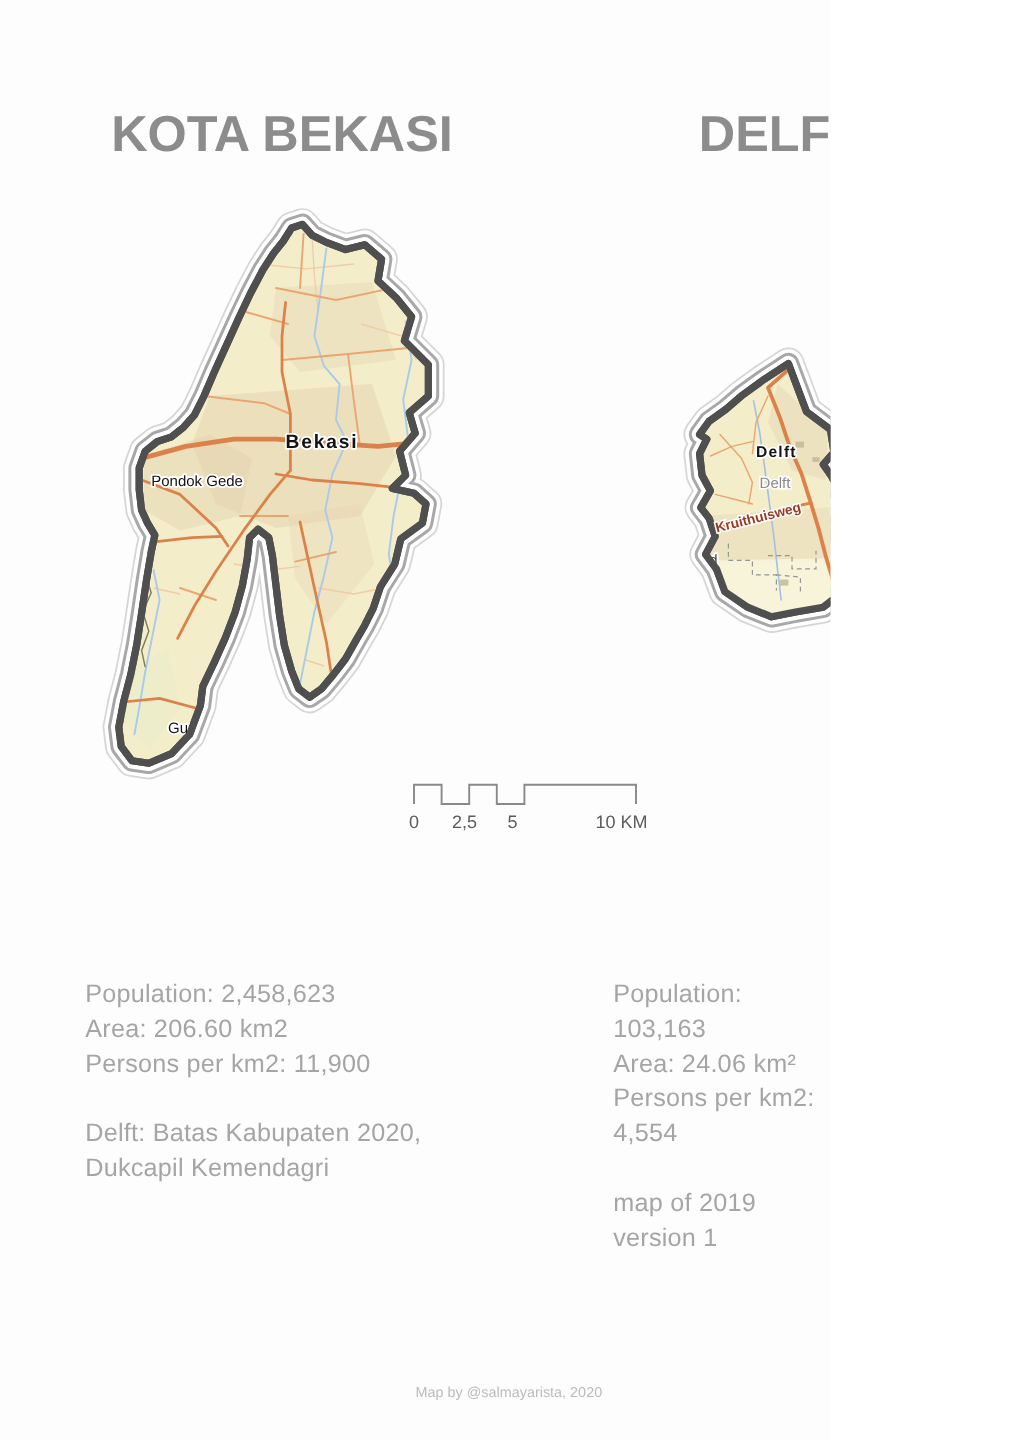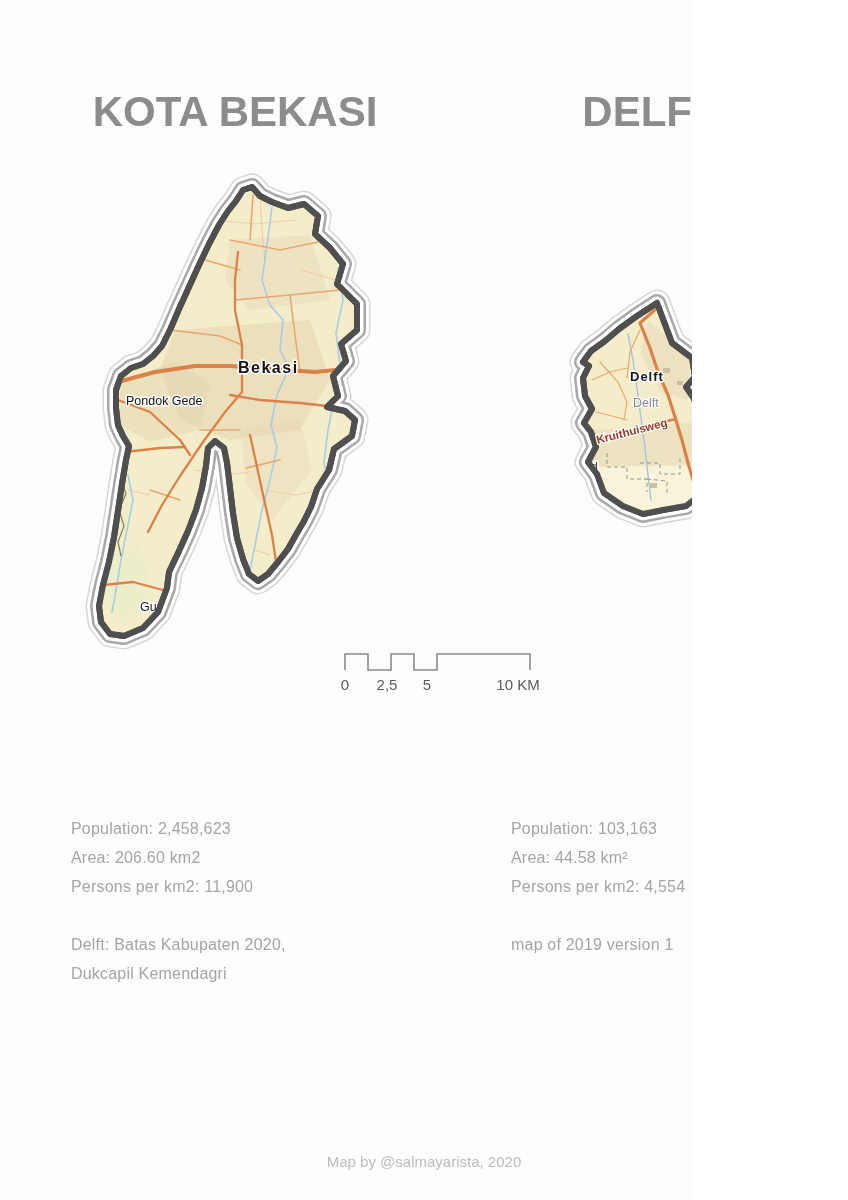--- a/index.html
+++ b/index.html
@@ -10,23 +10,23 @@
     --scalebar-line:#8a8a8a; --scalebar-text:#5c5c5c;
   }
   html,body{margin:0;padding:0;background:#fff;}
   .page{position:relative;width:692px;height:1200px;background:var(--page-bg);overflow:hidden;
         font-family:"Liberation Sans",sans-serif;}
   .map-title{position:absolute;top:88px;font-weight:bold;font-size:42px;letter-spacing:0;
         color:var(--title-gray);text-align:center;}
   .title-left{left:40px;width:390px;}
   .title-right{left:535px;width:230px;}
   .map-svg{position:absolute;}
-  .stats{position:absolute;font-size:16px;line-height:29px;color:var(--stats-gray);letter-spacing:.2px;}
+  .stats{position:absolute;font-size:21px;line-height:29px;color:var(--stats-gray);letter-spacing:.2px;}
   .stat-source{margin-top:29px;}
-  .footer{position:absolute;left:0;top:1153px;width:848px;text-align:center;font-size:15px;
+  .footer{position:absolute;left:0;top:1153px;width:848px;text-align:center;font-size:12px;
         color:var(--footer-gray);}
   
   .rg1{stroke:var(--ring-light);stroke-width:27;fill:none;stroke-linejoin:round;}
   .rg2{stroke:#fff;stroke-width:24;fill:none;stroke-linejoin:round;}
   .rg3{stroke:var(--ring-gray);stroke-width:18;fill:none;stroke-linejoin:round;}
   .rg4{stroke:#fff;stroke-width:13;fill:none;stroke-linejoin:round;}
   .shape{fill:var(--map-fill);stroke:var(--border-dark);stroke-width:6;stroke-linejoin:round;}
   .btop{stroke:var(--border-dark);stroke-width:6;fill:none;stroke-linejoin:round;}
   .patch{fill:var(--map-patch);stroke:none;}
   .patch-green{fill:#e9ecca;stroke:none;}
@@ -161,21 +161,21 @@
     <div class="stat-line">Area: 206.60 km2</div>
     <div class="stat-line">Persons per km2: 11,900</div>
     <div class="stat-source">
       <div class="stat-line">Delft: Batas Kabupaten 2020,</div>
       <div class="stat-line">Dukcapil Kemendagri</div>
     </div>
   </div>
 
   <div class="stats" style="left:495px;top:814px;margin-left:16px;">
     <div class="stat-line">Population: 103,163</div>
-    <div class="stat-line">Area: 44.58 km²</div>
+    <div class="stat-line">Area: 24.06 km²</div>
     <div class="stat-line">Persons per km2: 4,554</div>
     <div class="stat-source">
       <div class="stat-line">map of 2019 version 1</div>
     </div>
   </div>
 
   <div class="footer">Map by @salmayarista, 2020</div>
 
 </div>
 

